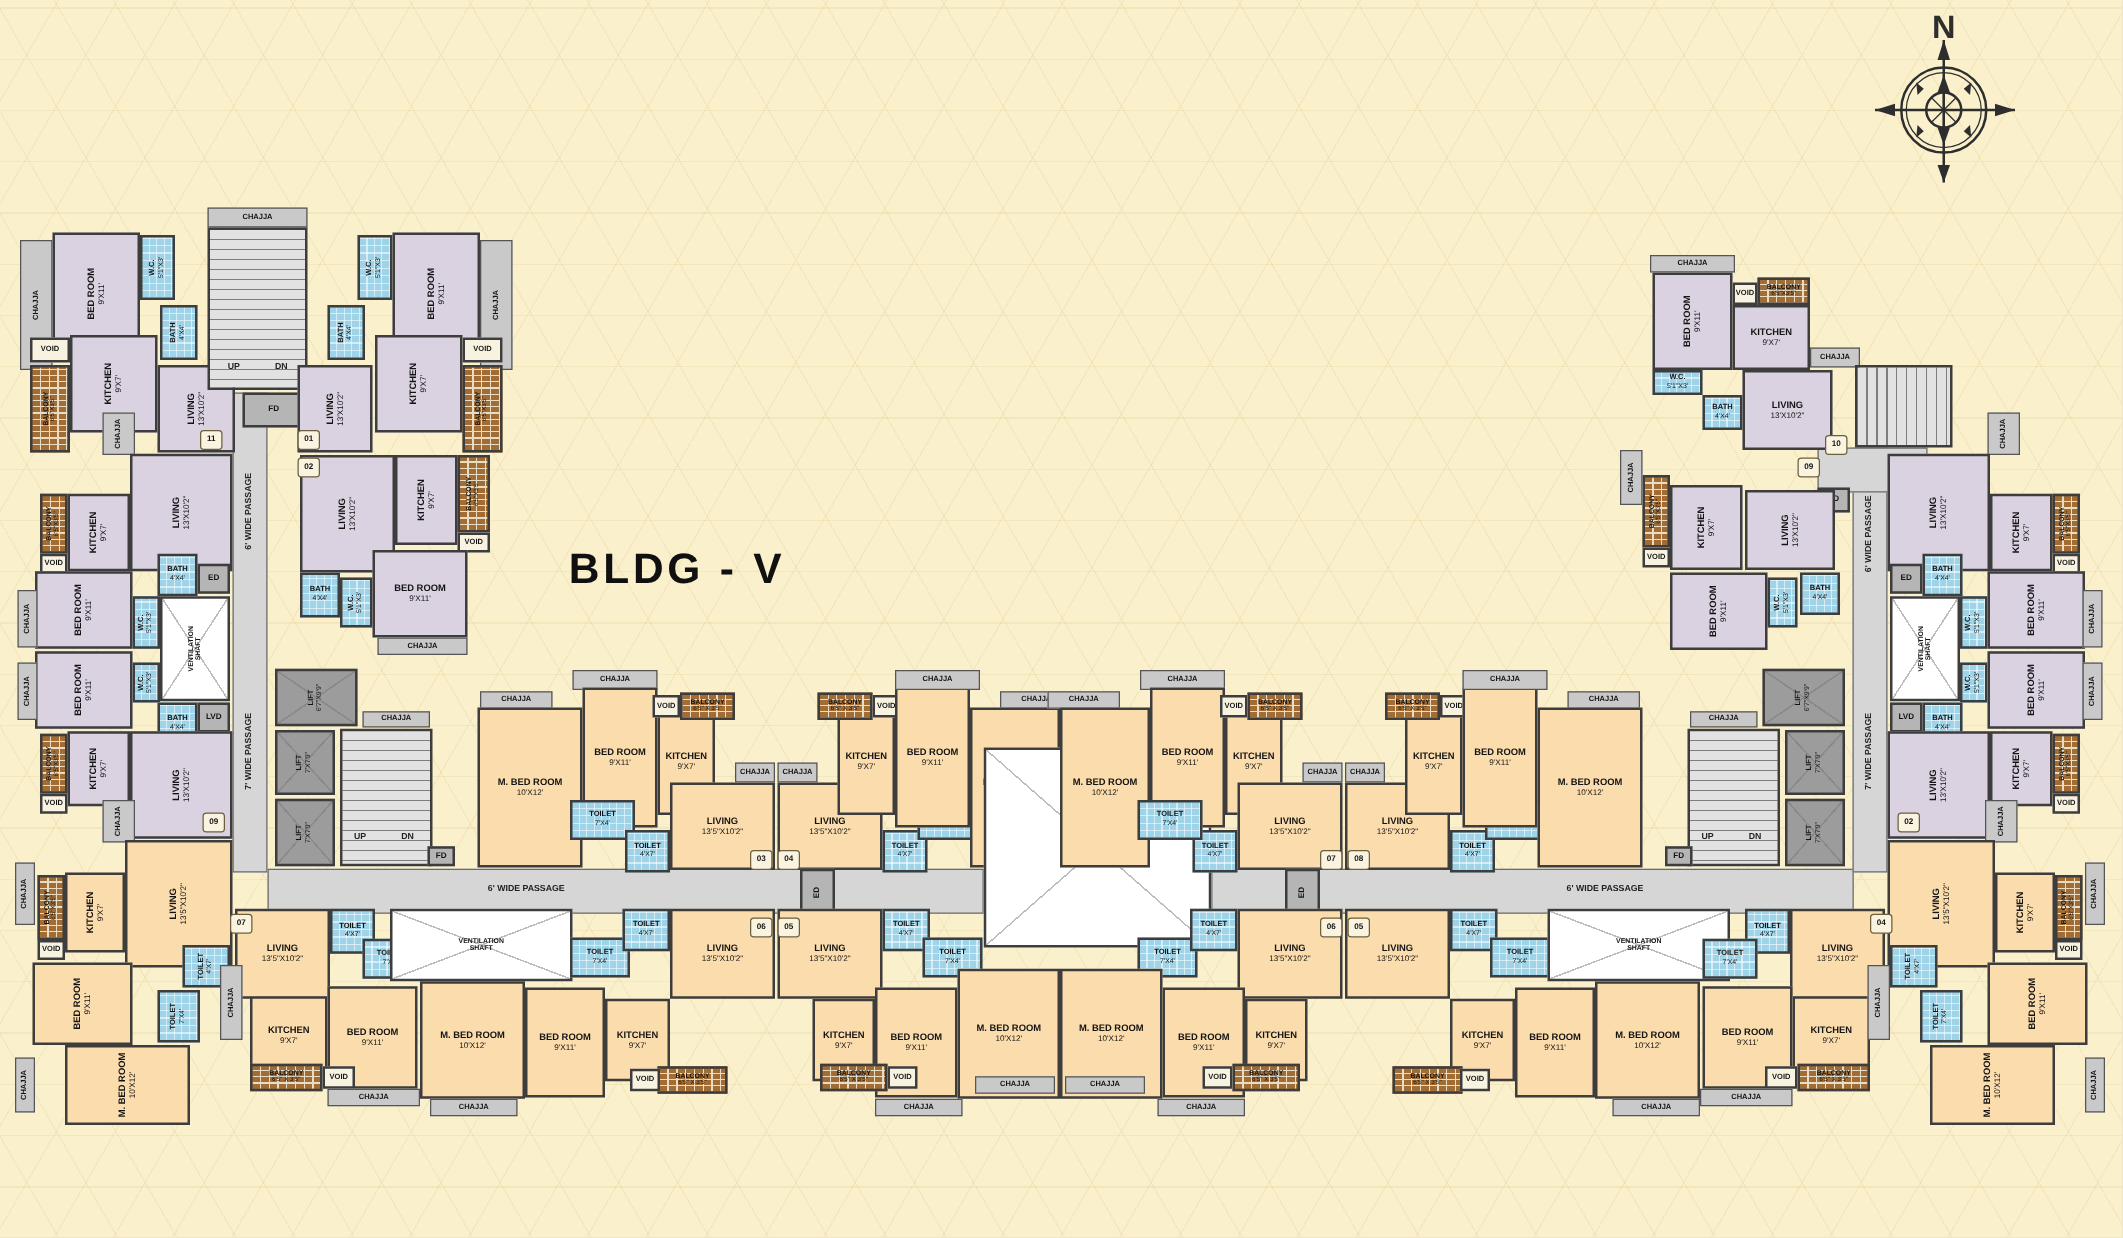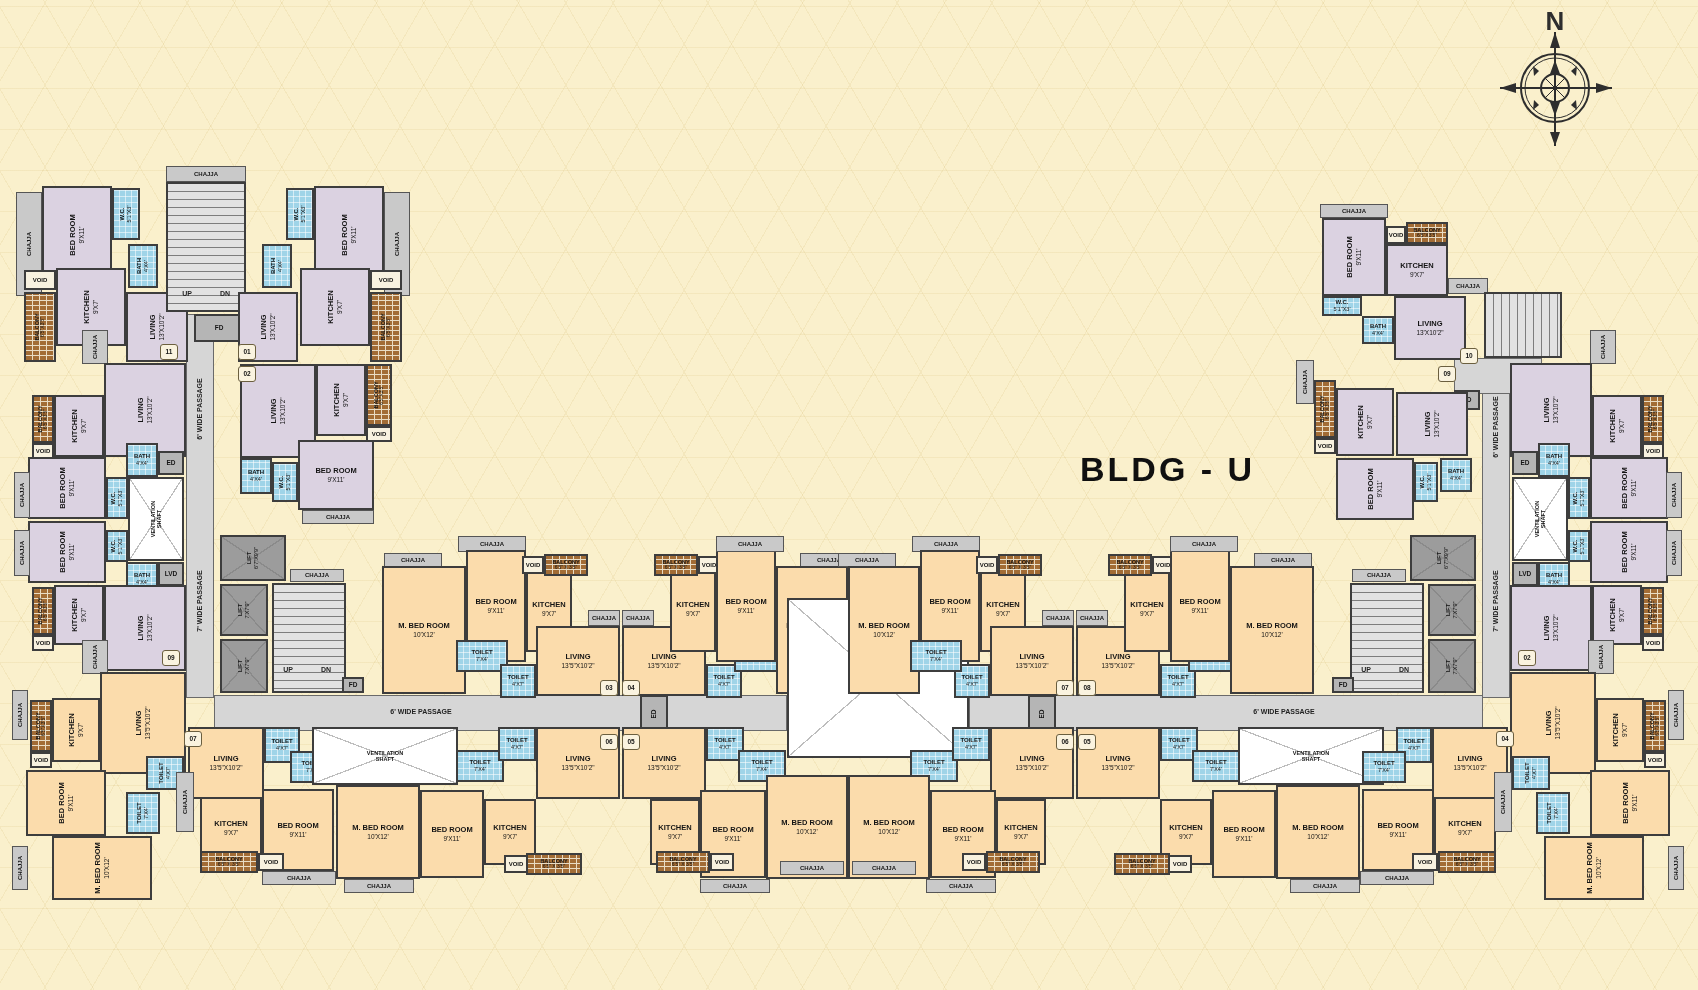--- a/index.html
+++ b/index.html
@@ -47,21 +47,21 @@
   .lb .a{font-size:7px;font-weight:bold;color:#222;}
   .ci{position:absolute;background:#FAF3DF;border:1.2px solid #6b5f3f;border-radius:3px;}
   .ci .a{font-size:6.5px;font-weight:bold;}
   .title{position:absolute;font-weight:bold;font-size:34px;letter-spacing:3px;color:#101010;}
   .compass{position:absolute;left:1492px;top:8px;width:130px;height:145px;}
 </style>
 </head>
 <body>
 
 <div id="canvas">
-  <div class="title" style="left:1080px;top:450px">BLDG - U</div>
+  <div class="title" style="left:455px;top:436px">BLDG - V</div>
 
   <svg class="compass" viewBox="0 0 130 145">
     <text x="63" y="22" text-anchor="middle" font-size="26" font-weight="bold" fill="#2e2e2e">N</text>
     <line x1="63" y1="24" x2="63" y2="138" stroke="#2e2e2e" stroke-width="2"></line>
     <polygon points="63,24 58,40 68,40" fill="#2e2e2e"></polygon>
     <polygon points="63,138 58,124 68,124" fill="#2e2e2e"></polygon>
     <line x1="8" y1="80" x2="120" y2="80" stroke="#2e2e2e" stroke-width="2"></line>
     <polygon points="8,80 24,75 24,85" fill="#2e2e2e"></polygon>
     <polygon points="120,80 104,75 104,85" fill="#2e2e2e"></polygon>
     <circle cx="63" cy="80" r="34" fill="none" stroke="#2e2e2e" stroke-width="2"></circle>

